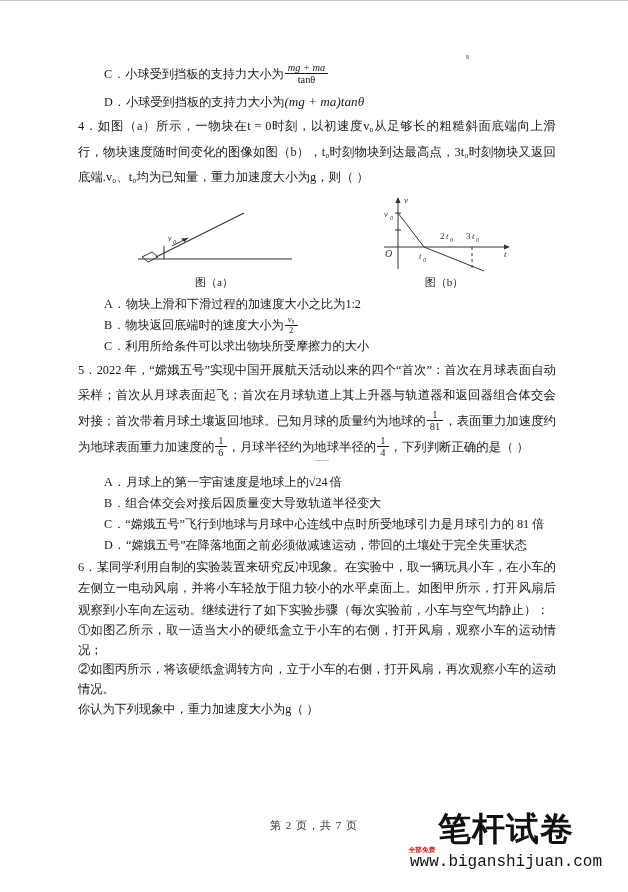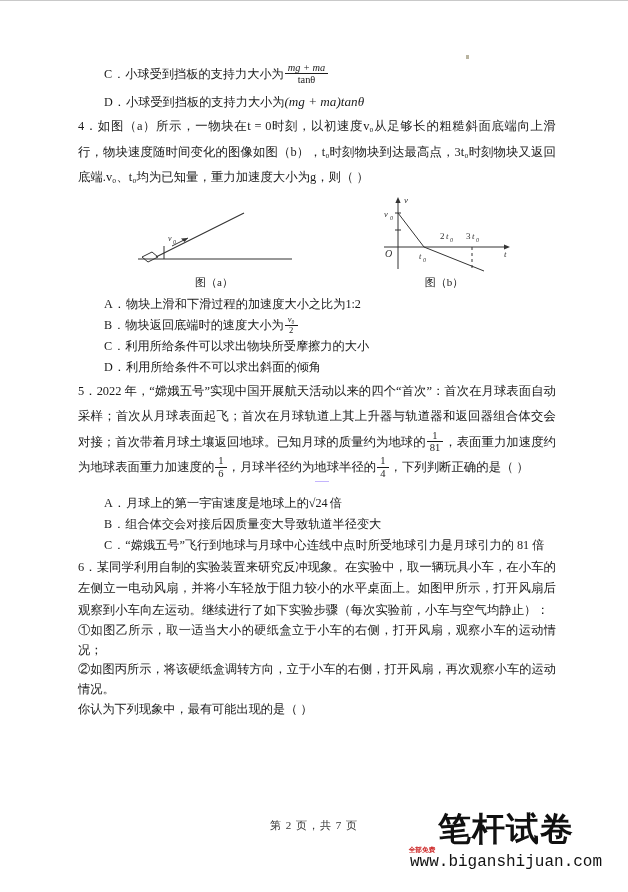--- a/index.html
+++ b/index.html
@@ -257,44 +257,44 @@
 
     <p class="opt">
       <span class="lbl">A．</span><span>物块上滑和下滑过程的加速度大小之比为1:2</span>
     </p>
     <p class="opt">
       <span class="lbl">B．</span><span>物块返回底端时的速度大小为</span><span class="frac small"><span class="num it">v₀</span><span class="den">2</span></span>
     </p>
     <p class="opt">
       <span class="lbl">C．</span><span>利用所给条件可以求出物块所受摩擦力的大小</span>
     </p>
-    <p class="opt">
-      <span class="lbl">D．</span><span>利用所给条件不可以求出斜面的倾角</span>
-    </p>
 
     <p class="qtext loose">
       <span>5．</span><span>2022 年，“嫦娥五号”实现中国开展航天活动以来的四个“首次”：首次在月球表面自动采样；首次从月球表面起飞；首次在月球轨道上其上升器与轨道器和返回器组合体交会对接；首次带着月球土壤返回地球。已知月球的质量约为地球的</span><span class="frac"><span class="num">1</span><span class="den">81</span></span><span>，表面重力加速度约为地球表面重力加速度的</span><span class="frac"><span class="num">1</span><span class="den">6</span></span><span>，月球半径约为地球半径的</span><span class="frac"><span class="num">1</span><span class="den">4</span></span><span>，下列判断正确的是（    ）</span>
     </p>
 
     <p class="opt">
       <span class="lbl">A．</span><span>月球上的第一宇宙速度是地球上的</span><span class="radical">√<span class="sqrt">24</span></span> <span>倍</span>
     </p>
     <p class="opt">
       <span class="lbl">B．</span><span>组合体交会对接后因质量变大导致轨道半径变大</span>
     </p>
     <p class="opt">
       <span class="lbl">C．</span><span>“嫦娥五号”飞行到地球与月球中心连线中点时所受地球引力是月球引力的 81 倍</span>
     </p>
+    <p class="opt">
+      <span class="lbl">D．</span><span>“嫦娥五号”在降落地面之前必须做减速运动，带回的土壤处于完全失重状态</span>
+    </p>
 
     <p class="qtext">
       <span>6．</span><span>某同学利用自制的实验装置来研究反冲现象。在实验中，取一辆玩具小车，在小车的左侧立一电动风扇，并将小车轻放于阻力较小的水平桌面上。如图甲所示，打开风扇后观察到小车向左运动。继续进行了如下实验步骤（每次实验前，小车与空气均静止）：</span>
     </p>
     <p class="step">①如图乙所示，取一适当大小的硬纸盒立于小车的右侧，打开风扇，观察小车的运动情况；</p>
     <p class="step">②如图丙所示，将该硬纸盒调转方向，立于小车的右侧，打开风扇，再次观察小车的运动情况。</p>
-    <p class="step">你认为下列现象中，最有可能出现的是（    ）</p>
+    <p class="step">你认为下列现象中，重力加速度大小为g（    ）</p>
 
   </div>
 
   <div class="footer">第 2 页，共 7 页</div>
 
   <div class="watermark">
     <div class="wm-badge">全部免费</div>
     <div class="wm-main">笔杆试卷</div>
     <div class="wm-url">www.biganshijuan.com</div>
   </div>

